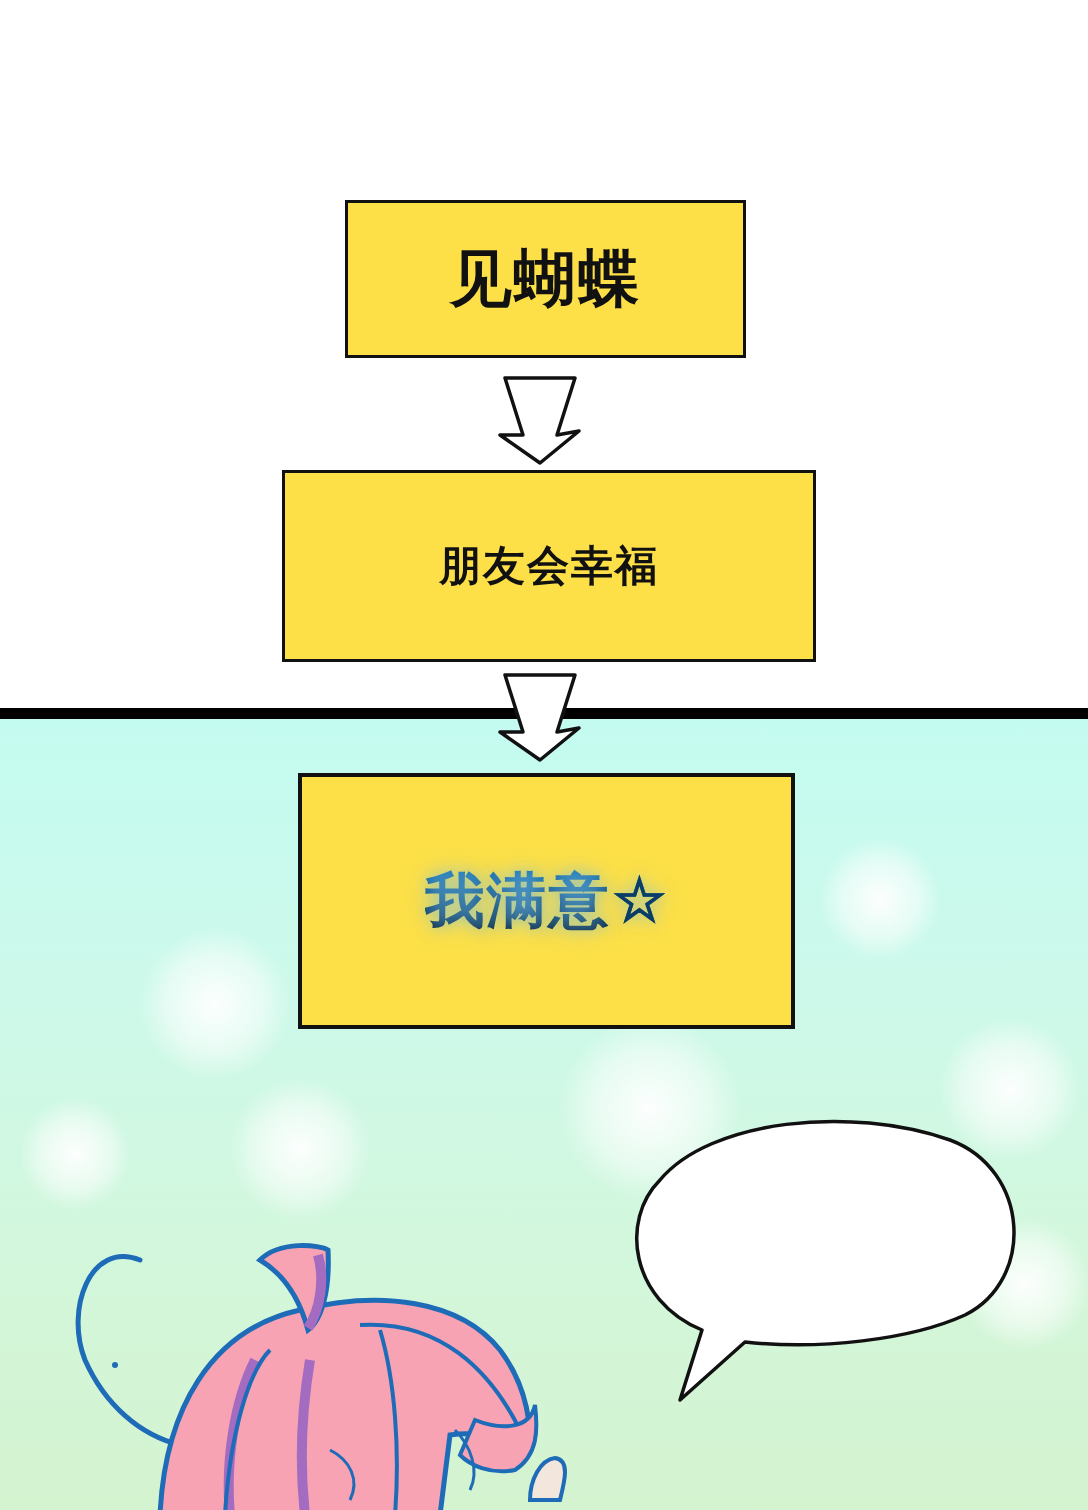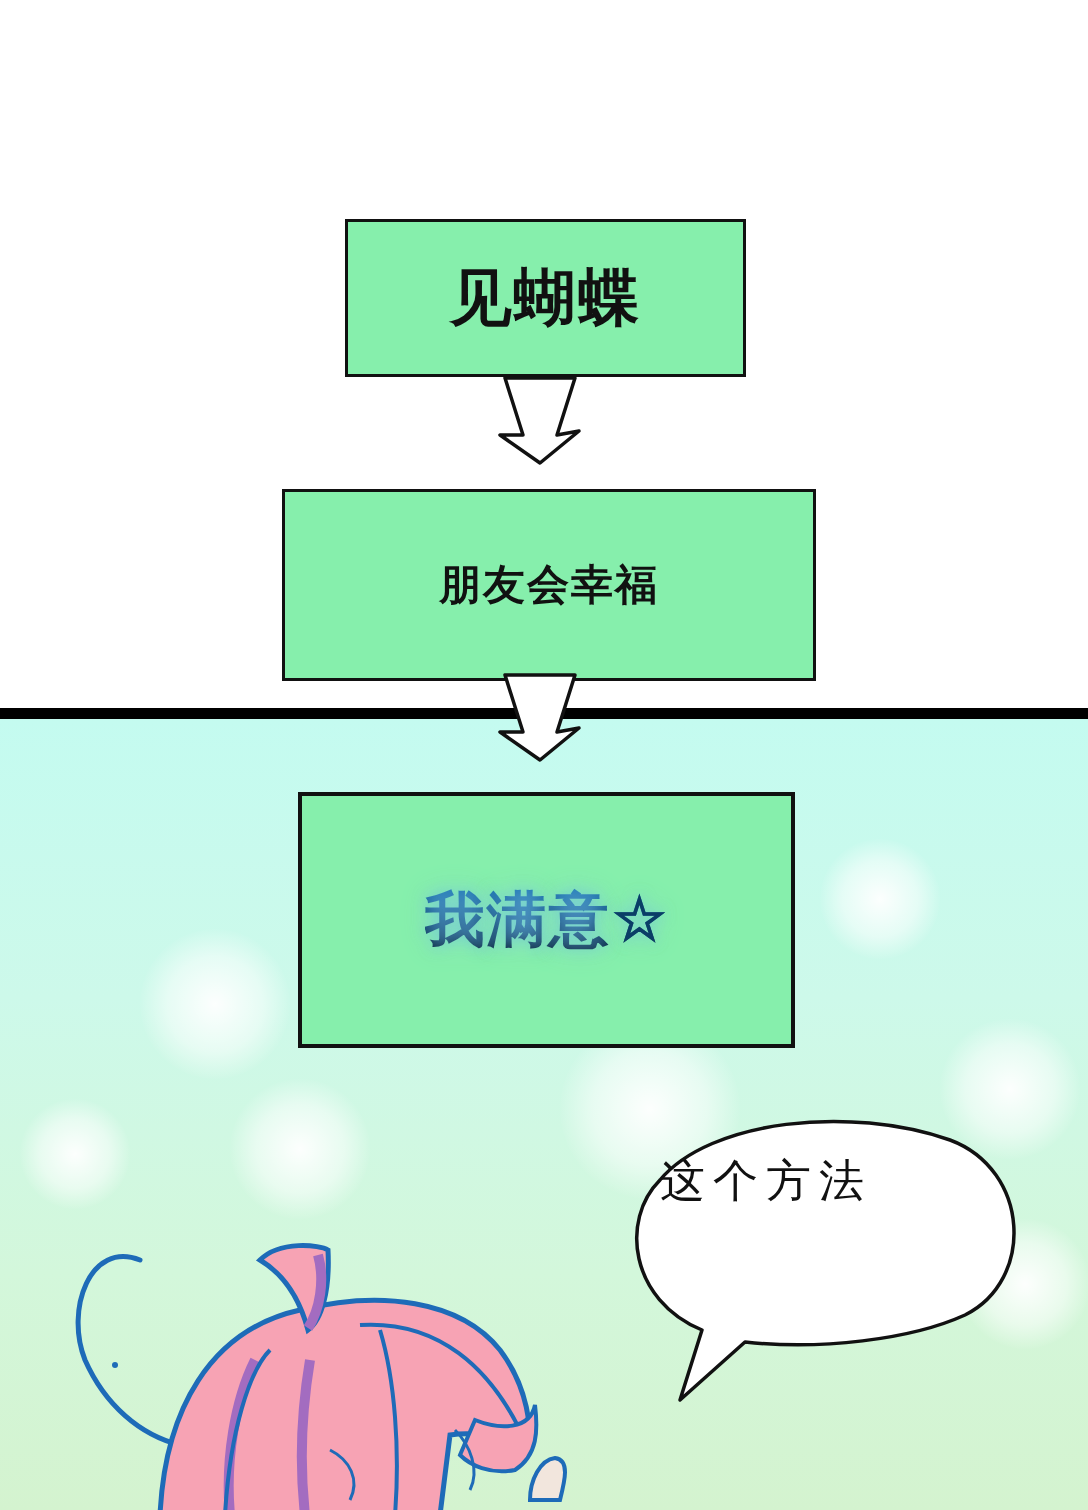--- a/index.html
+++ b/index.html
@@ -2,21 +2,21 @@
 <html><head>
 <meta charset="utf-8">
 <style>
   html, body { margin: 0; padding: 0; }
   body { width: 1088px; height: 1510px; position: relative; overflow: hidden; background: #ffffff; font-family: "DejaVu Serif", serif; }
   .top-panel { position: absolute; left: 0; top: 0; width: 1088px; height: 710px; background: #ffffff; }
   .divider { position: absolute; left: 0; top: 708px; width: 1088px; height: 11px; background: #000; z-index: 3; }
   .bottom-panel { position: absolute; left: 0; top: 719px; width: 1088px; height: 791px;
     background: linear-gradient(180deg, #c4fbf0 0%, #cdf9ea 35%, #d3f7db 70%, #d4f3cf 100%); overflow: hidden; }
   .bokeh { position: absolute; border-radius: 50%; background: radial-gradient(circle, rgba(255,255,255,0.95) 0%, rgba(255,255,255,0.5) 45%, rgba(255,255,255,0) 72%); }
-  .box { position: absolute; box-sizing: border-box; border: 3px solid #111; background: #86efac; display: flex; align-items: center; justify-content: center; z-index: 2; margin-top: 19px; }
+  .box { position: absolute; box-sizing: border-box; border: 3px solid #111; background: #fde047; display: flex; align-items: center; justify-content: center; z-index: 2; }
   .box-text { font-weight: bold; color: #111; letter-spacing: 2px; }
   .box1 { left: 345px; top: 200px; width: 401px; height: 158px; }
   .box1 .box-text { font-size: 62px; }
   .box2 { left: 282px; top: 470px; width: 534px; height: 192px; }
   .box2 .box-text { font-size: 42px; }
   .box3 { left: 298px; top: 773px; width: 497px; height: 256px; border-width: 4px; justify-content: center; }
   .box3 .box-text { font-size: 60px; color: #0a3e66; text-shadow: 0 0 14px rgba(100,180,230,0.55), 0 0 26px rgba(140,200,240,0.45);
     background: linear-gradient(180deg, #1c7fc0 0%, #0b3c62 60%, #04121e 100%); -webkit-background-clip: text; background-clip: text; -webkit-text-fill-color: transparent; }
   .star { font-size: 60px; -webkit-text-fill-color: #0a3e66; margin-left: 2px; }
   .arrow { position: absolute; z-index: 4; }
@@ -57,21 +57,20 @@
 </svg>
 
 <div class="box box3">
   <span class="box-text"><span>我满意</span><span class="star">☆</span></span>
 </div>
 
 <svg class="bubble" viewBox="0 0 410 300">
   <path d="M 82 220 C 10 190 0 110 40 70 C 90 10 230 -5 330 30 C 410 60 415 170 345 205 C 290 230 200 240 125 232 L 60 290 L 82 220 Z" fill="#fff" stroke="#111" stroke-width="3.5" stroke-linejoin="round"></path>
 </svg>
 <div class="bubble-text">
-  <div>这个方法</div>
 </div>
 
 <svg class="character" viewBox="0 0 720 280">
   <path d="M 80 30 C 30 10 5 80 25 130 C 45 175 80 205 120 215" fill="none" stroke="#1e6bb8" stroke-width="5" stroke-linecap="round"></path>
   <circle cx="55" cy="135" r="3" fill="#1e6bb8"></circle>
   <path d="M 100 285 C 105 180 150 100 240 80 C 320 60 400 70 440 120 C 470 160 470 200 470 215 C 445 210 420 200 390 205 L 380 285 Z" fill="#f7a3b4" stroke="#1e6bb8" stroke-width="5"></path>
   <path d="M 200 30 C 220 10 260 15 268 20 C 270 60 262 90 248 100 C 240 70 225 45 200 30 Z" fill="#f7a3b4" stroke="#1e6bb8" stroke-width="5"></path>
   <path d="M 258 25 C 265 50 260 80 248 98" fill="none" stroke="#a36cc0" stroke-width="10"></path>
   <path d="M 300 95 C 380 90 430 140 460 200" fill="none" stroke="#1e6bb8" stroke-width="4"></path>
   <path d="M 415 190 C 440 200 470 200 475 175 C 478 200 478 225 455 240 C 430 245 410 235 400 225 Z" fill="#f7a3b4" stroke="#1e6bb8" stroke-width="4"></path>

